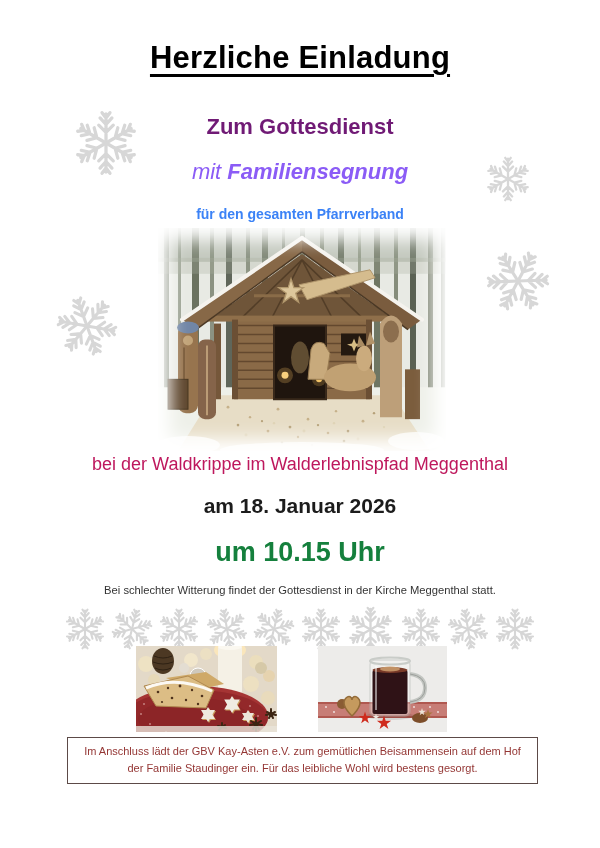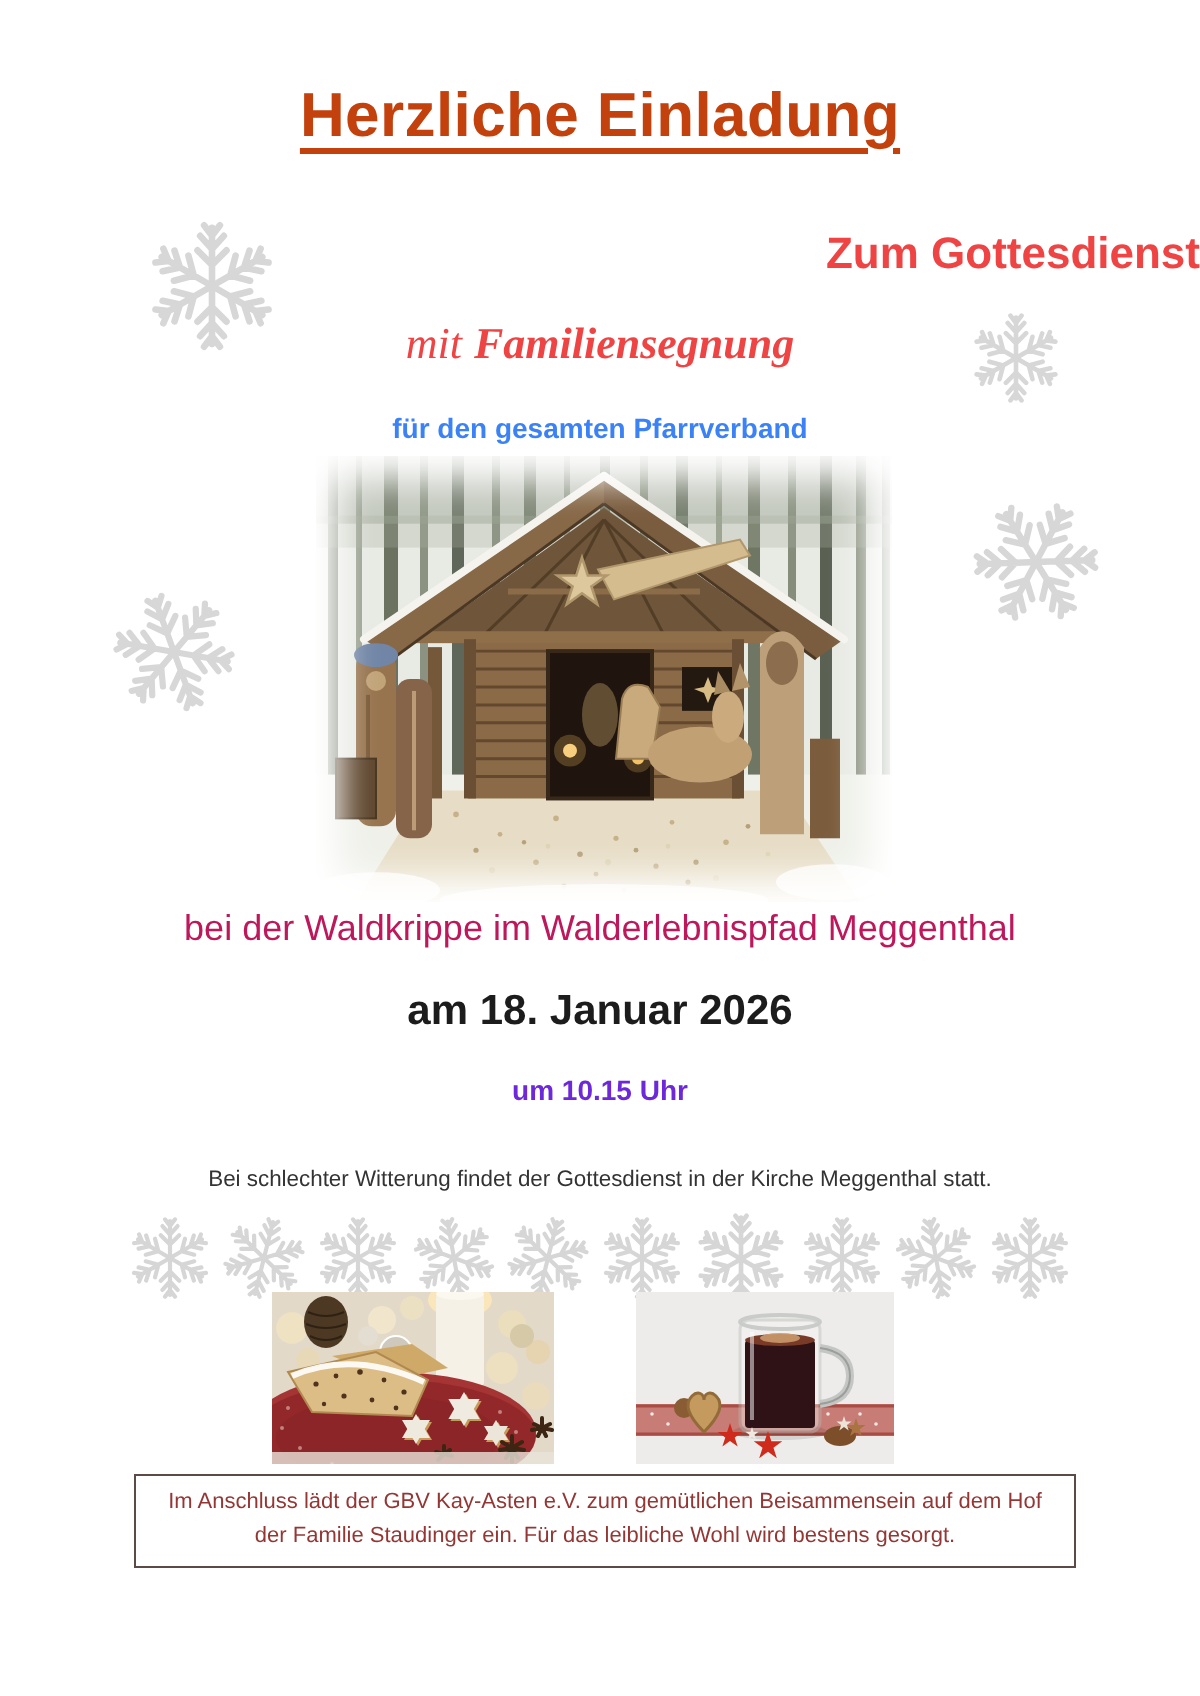--- a/index.html
+++ b/index.html
@@ -1,30 +1,30 @@
 <!DOCTYPE html>
 <html><head>
 <meta charset="utf-8">
 <style>
   html,body{margin:0;padding:0;background:#ffffff;}
   body{width:600px;height:848px;font-family:"Liberation Sans",sans-serif;color:#222;}
   .page{position:relative;width:600px;height:848px;background:#fff;overflow:hidden;}
   .abs{position:absolute;left:0;right:0;text-align:center;margin:0;}
 
   
-  .title{top:40px;font-size:31px;font-weight:700;color:#c2410c;letter-spacing:.2px;}
+  .title{top:40px;font-size:31px;font-weight:700;color:#000000;letter-spacing:.2px;}
   .title span{text-decoration:underline;text-decoration-thickness:2.5px;text-underline-offset:6px;}
-  .line1{top:114px;font-size:22px;font-weight:700;color:#ef4444;text-align:right;}
-  .line2{top:159px;font-size:22px;color:#ef4444;font-family:Liberation Serif, serif;}
+  .line1{top:114px;font-size:22px;font-weight:700;color:#701a75;}
+  .line2{top:159px;font-size:22px;color:#8b5cf6;}
   .line2 .prefix{font-style:italic;font-weight:400;margin-right:6px;}
   .line2 .emph{font-style:italic;font-weight:700;}
   .line3{top:206px;font-size:14px;font-weight:700;color:#3b82f6;}
   .location{top:454px;font-size:18px;font-weight:400;color:#be185d;}
   .date{top:494px;font-size:21px;font-weight:700;color:#1c1c1c;}
-  .time{top:537px;font-size:14px;font-weight:700;color:#6d28d9;}
+  .time{top:537px;font-size:27px;font-weight:700;color:#15803d;}
   .weather{top:584px;font-size:11.2px;color:#333;}
 
   
   .photo{position:absolute;overflow:hidden;}
   .photo svg{display:block;width:100%;height:100%;}
   .hero{left:158px;top:228px;width:288px;height:223px;}
   .vignette{position:absolute;inset:-2px;pointer-events:none;box-shadow:inset 0 0 18px 14px #ffffff;}
   .photo-left{left:136px;top:646px;width:141px;height:86px;}
   .photo-right{left:318px;top:646px;width:129px;height:86px;}
 

